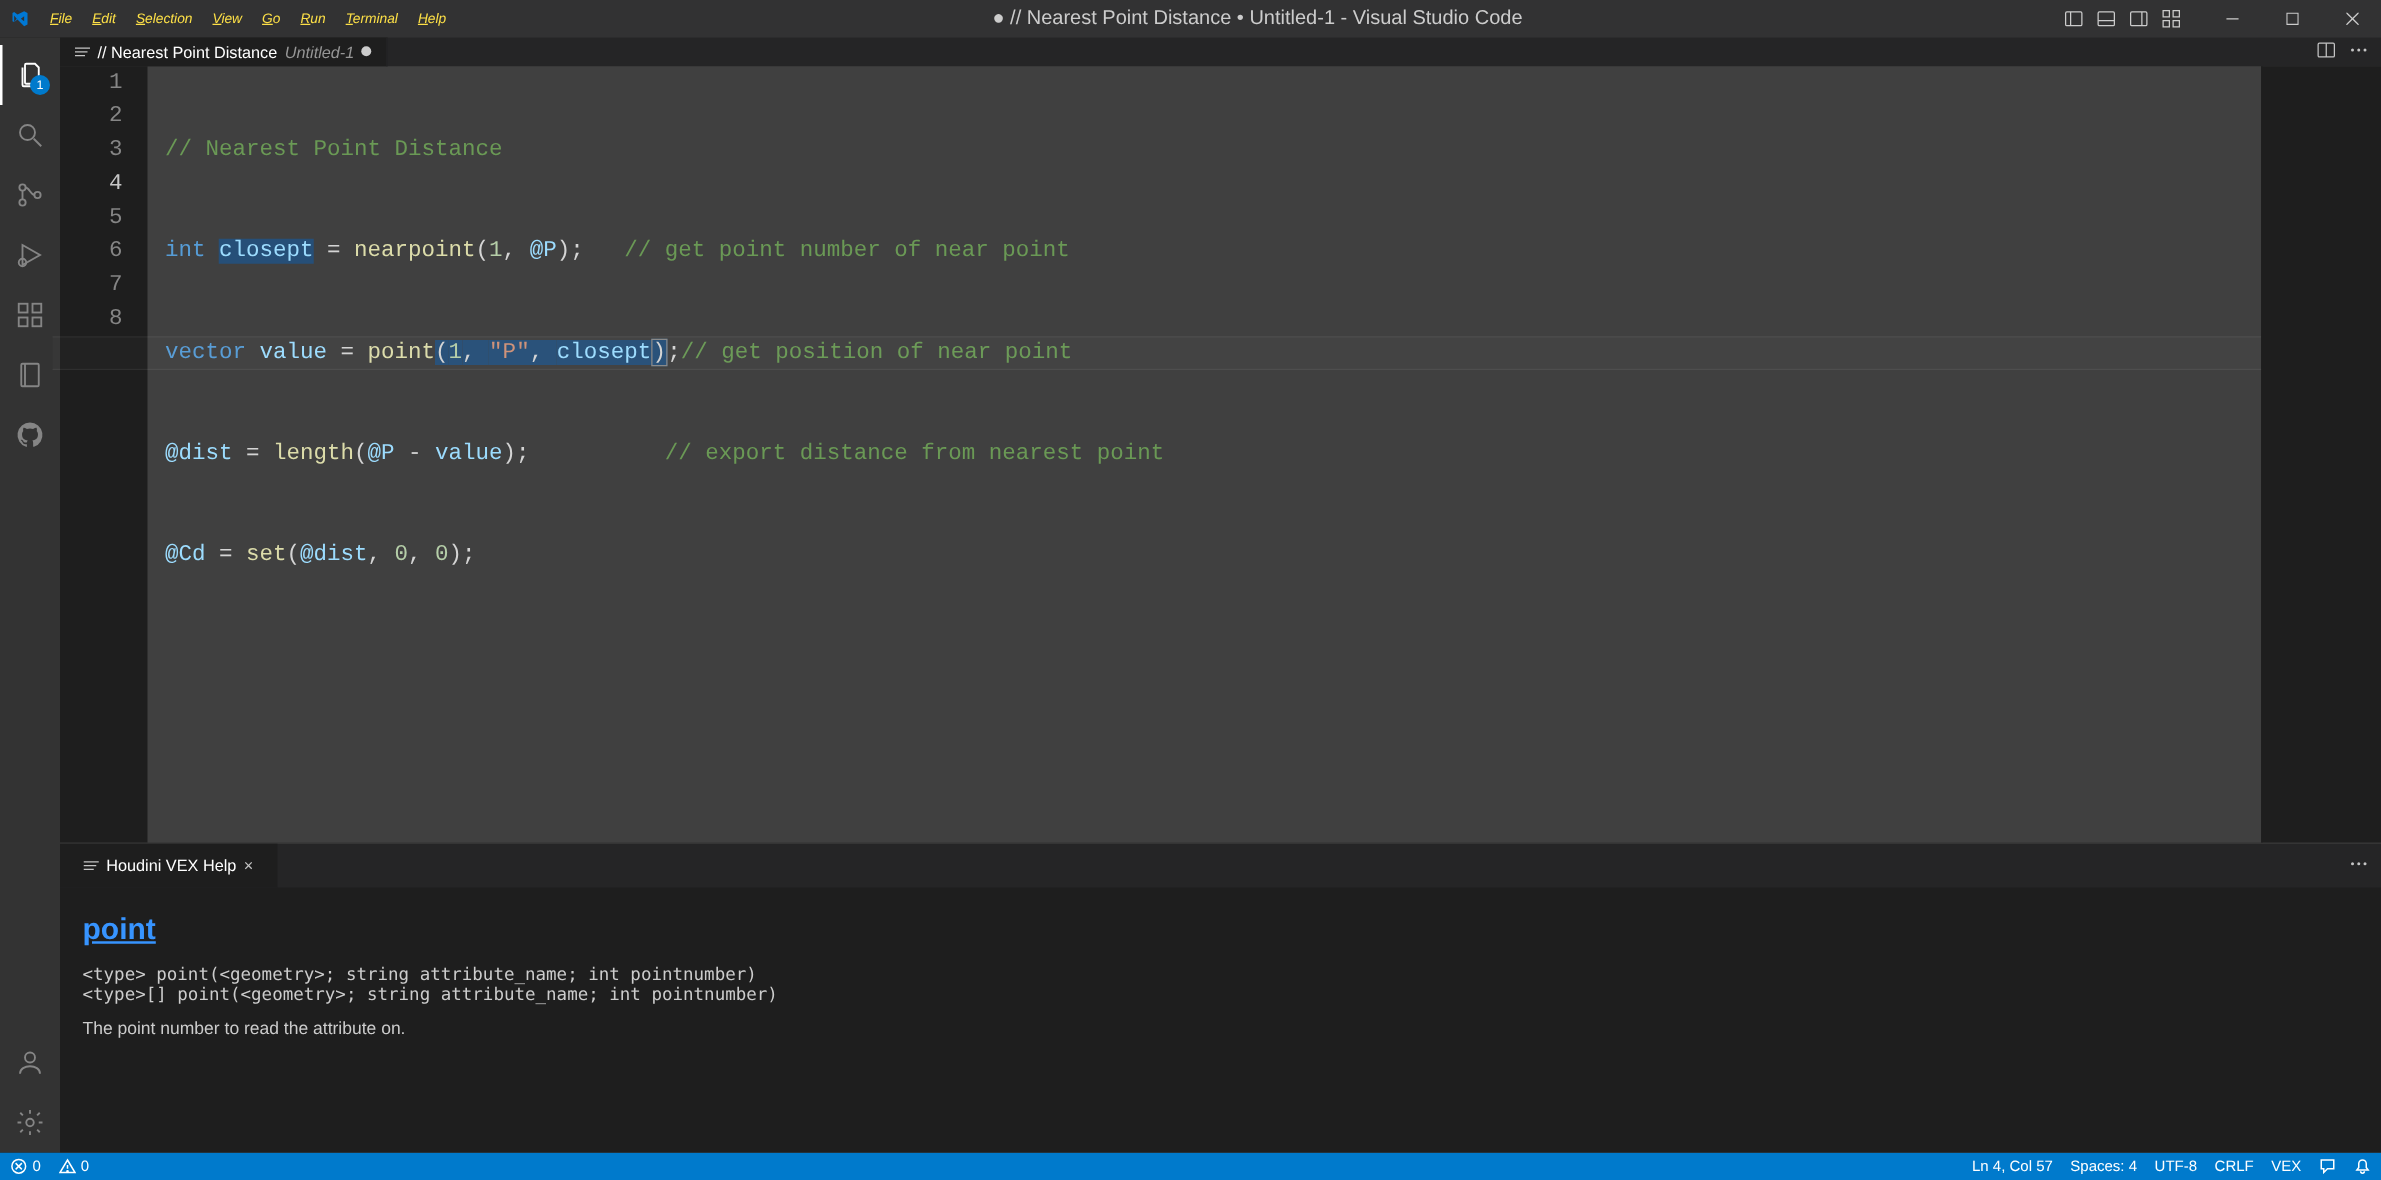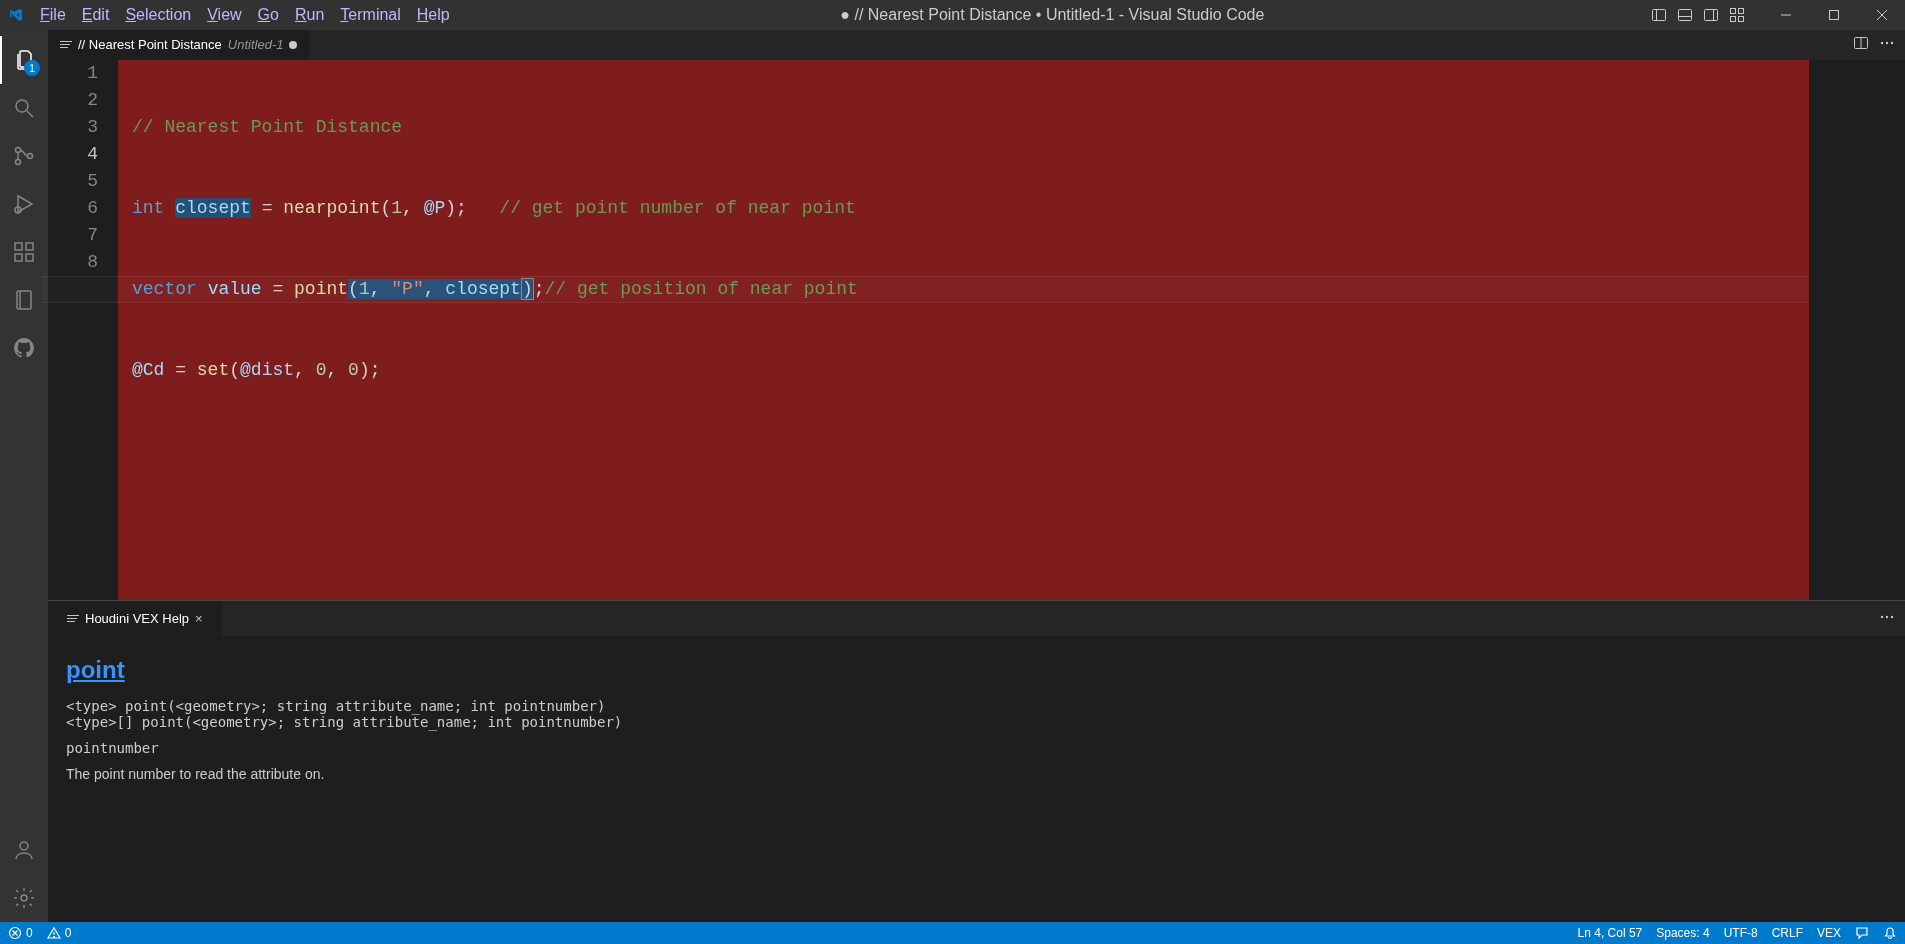--- a/index.html
+++ b/index.html
@@ -20,22 +20,23 @@
   padding-left: 8px;
   user-select: none;
 }
 .titlebar-logo {
   width: 16px; height: 16px;
   margin-right: 8px;
 }
 .menubar { display: flex; }
 .menu-item {
   padding: 6px 8px;
-  color: #c4b5fd;
-  font-size: 16px;
+  color: #fde047;
+  font-size: 11px;
+  font-style: italic;
 }
 .menu-item .mnem { text-decoration: underline; }
 .titlebar-center {
   flex: 1;
   text-align: center;
   font-size: 16px;
   color: #cccccc;
 }
 .titlebar-controls {
   display: flex;
@@ -86,21 +87,21 @@
   border-radius: 10px;
   min-width: 16px; height: 16px;
   font-size: 10px;
   display: flex; align-items: center; justify-content: center;
 }
 .ab-spacer { flex: 1; }
 .editor-area {
   flex: 1;
   display: flex;
   flex-direction: column;
-  background: #7f1d1d;
+  background: #404040;
   min-width: 0;
 }
 .tabs {
   display: flex;
   background: #252526;
   height: 35px;
   align-items: stretch;
 }
 .tab {
   display: flex;
@@ -409,20 +410,21 @@
         <div class="ln cur">4</div>
         <div class="ln">5</div>
         <div class="ln">6</div>
         <div class="ln">7</div>
         <div class="ln">8</div>
       </div>
       <div class="code">
         <div class="row"><span class="c-comment">// Nearest Point Distance</span></div>
         <div class="row"><span class="c-type">int</span><span> </span><span class="sel c-var">closept</span><span class="c-op"> = </span><span class="c-func">nearpoint</span><span class="c-punc">(</span><span class="c-num">1</span><span class="c-punc">, </span><span class="c-attr">@P</span><span class="c-punc">);</span><span>   </span><span class="c-comment">// get point number of near point</span></div>
         <div class="row cur"><span class="c-type">vector</span><span> </span><span class="c-var">value</span><span class="c-op"> = </span><span class="c-func">point</span><span class="sel c-punc">(</span><span class="sel c-num">1</span><span class="sel c-punc">, </span><span class="sel c-str">"P"</span><span class="sel c-punc">, </span><span class="sel c-var">closept</span><span class="sel bracket-match c-punc">)</span><span class="c-punc">;</span><span class="c-comment">// get position of near point</span></div>
+        <div class="row"><span class="c-attr">@dist</span><span class="c-op"> = </span><span class="c-func">length</span><span class="c-punc">(</span><span class="c-attr">@P</span><span class="c-op"> - </span><span class="c-var">value</span><span class="c-punc">);</span><span>          </span><span class="c-comment">// export distance from nearest point</span></div>
         <div class="row"><span class="c-attr">@Cd</span><span class="c-op"> = </span><span class="c-func">set</span><span class="c-punc">(</span><span class="c-attr">@dist</span><span class="c-punc">, </span><span class="c-num">0</span><span class="c-punc">, </span><span class="c-num">0</span><span class="c-punc">);</span></div>
         <div class="row"></div>
         <div class="row"></div>
       </div>
       <div class="minimap"></div>
     </div>
 
     <div class="panel">
       <div class="panel-tabs">
         <div class="panel-tab">
@@ -440,21 +442,20 @@
                 <circle cx="3" cy="8" r="1.2"></circle>
                 <circle cx="8" cy="8" r="1.2"></circle>
                 <circle cx="13" cy="8" r="1.2"></circle>
               </svg></span>
         </div>
       </div>
       <div class="help-body">
         <h1>point</h1>
         <pre><span>&lt;type&gt; point(&lt;geometry&gt;; string attribute_name; int pointnumber)</span>
 <span>&lt;type&gt;[] point(&lt;geometry&gt;; string attribute_name; int pointnumber)</span></pre>
-        <pre>pointnumber</pre>
         <p>The point number to read the attribute on.</p>
 
       </div>
     </div>
   </div>
 </div>
 
 <div class="statusbar">
   <div class="sb-left">
     <div class="sb-item">

